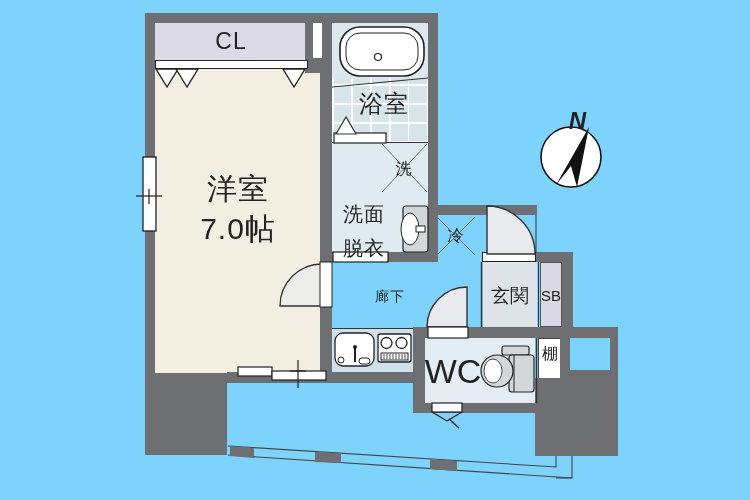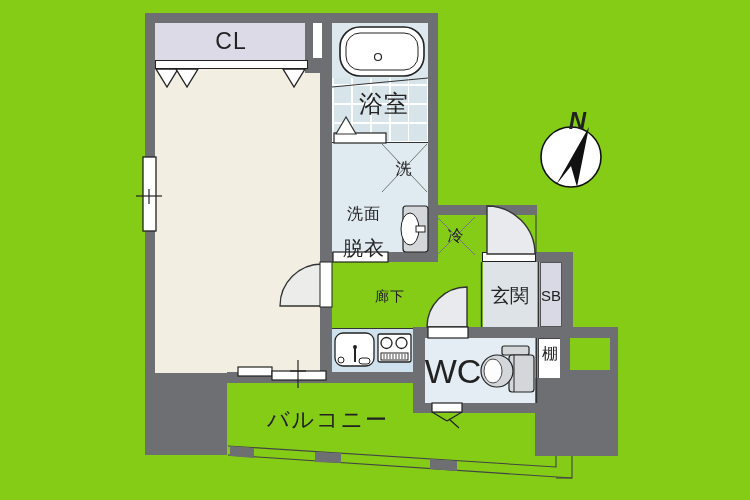--- a/index.html
+++ b/index.html
@@ -1,17 +1,17 @@
 <!DOCTYPE html>
 <html><head>
 <meta charset="utf-8">
 <style>
   html,body{margin:0;padding:0;background:#fff;}
   .plan{
-    position:relative;width:750px;height:500px;background:#84cc16;overflow:hidden;
+    position:relative;width:750px;height:500px;background:#7dd3fc;overflow:hidden;
     font-family:"Liberation Sans","DejaVu Sans",sans-serif;color:#222;
   }
   .plan *{box-sizing:border-box;}
   .w{position:absolute;background:#6d6f72;}
   .fill{position:absolute;}
   .lbl{
     position:absolute;transform:translate(-50%,-50%);white-space:nowrap;
     color:#222;line-height:1;letter-spacing:1px;
   }
   .f-room{left:155px;top:23px;width:165px;height:350px;background:#f2efe2;}
@@ -176,25 +176,26 @@
       <polygon points="430,459 457,461 457,471 430,469" fill="#6d6f72"></polygon>
     </g>
 
     <g>
       <circle cx="571" cy="157" r="30" fill="#fff" stroke="#111" stroke-width="1.6"></circle>
       <polygon points="589,127 556,185 571,166 577,187" fill="#111"></polygon>
     </g>
   </svg>
 
   <div class="lbl" style="left:231px;top:41px;font-size:23px">CL</div>
+  <div class="lbl" style="left:238px;top:189px;font-size:30px">洋室</div>
+  <div class="lbl" style="left:238px;top:229px;font-size:30px">7.0帖</div>
   <div class="lbl" style="left:384px;top:104px;font-size:24px">浴室</div>
-  <div class="lbl" style="left:364px;top:214px;font-size:16px">洗面</div>
+  <div class="lbl" style="left:364px;top:214px;font-size:20px">洗面</div>
   <div class="lbl" style="left:364px;top:248px;font-size:20px">脱衣</div>
   <div class="lbl" style="left:404px;top:169px;font-size:16px">洗</div>
   <div class="lbl" style="left:456px;top:236px;font-size:16px">冷</div>
   <div class="lbl" style="left:390px;top:296px;font-size:14px">廊下</div>
   <div class="lbl" style="left:510px;top:295px;font-size:19px;letter-spacing:0">玄関</div>
   <div class="lbl" style="left:551px;top:295px;font-size:15px;letter-spacing:0">SB</div>
   <div class="lbl" style="left:453px;top:371px;font-size:34px;letter-spacing:0">WC</div>
   <div class="lbl" style="left:550px;top:354px;font-size:16px;letter-spacing:0">棚</div>
-  <div class="lbl" style="left:328px;top:420px;font-size:22px;letter-spacing:2px">バルコニー</div>
   <div class="lbl" style="left:578px;top:121px;font-size:24px;font-style:italic;font-weight:bold">N</div>
 </div>
 
 </body></html>

